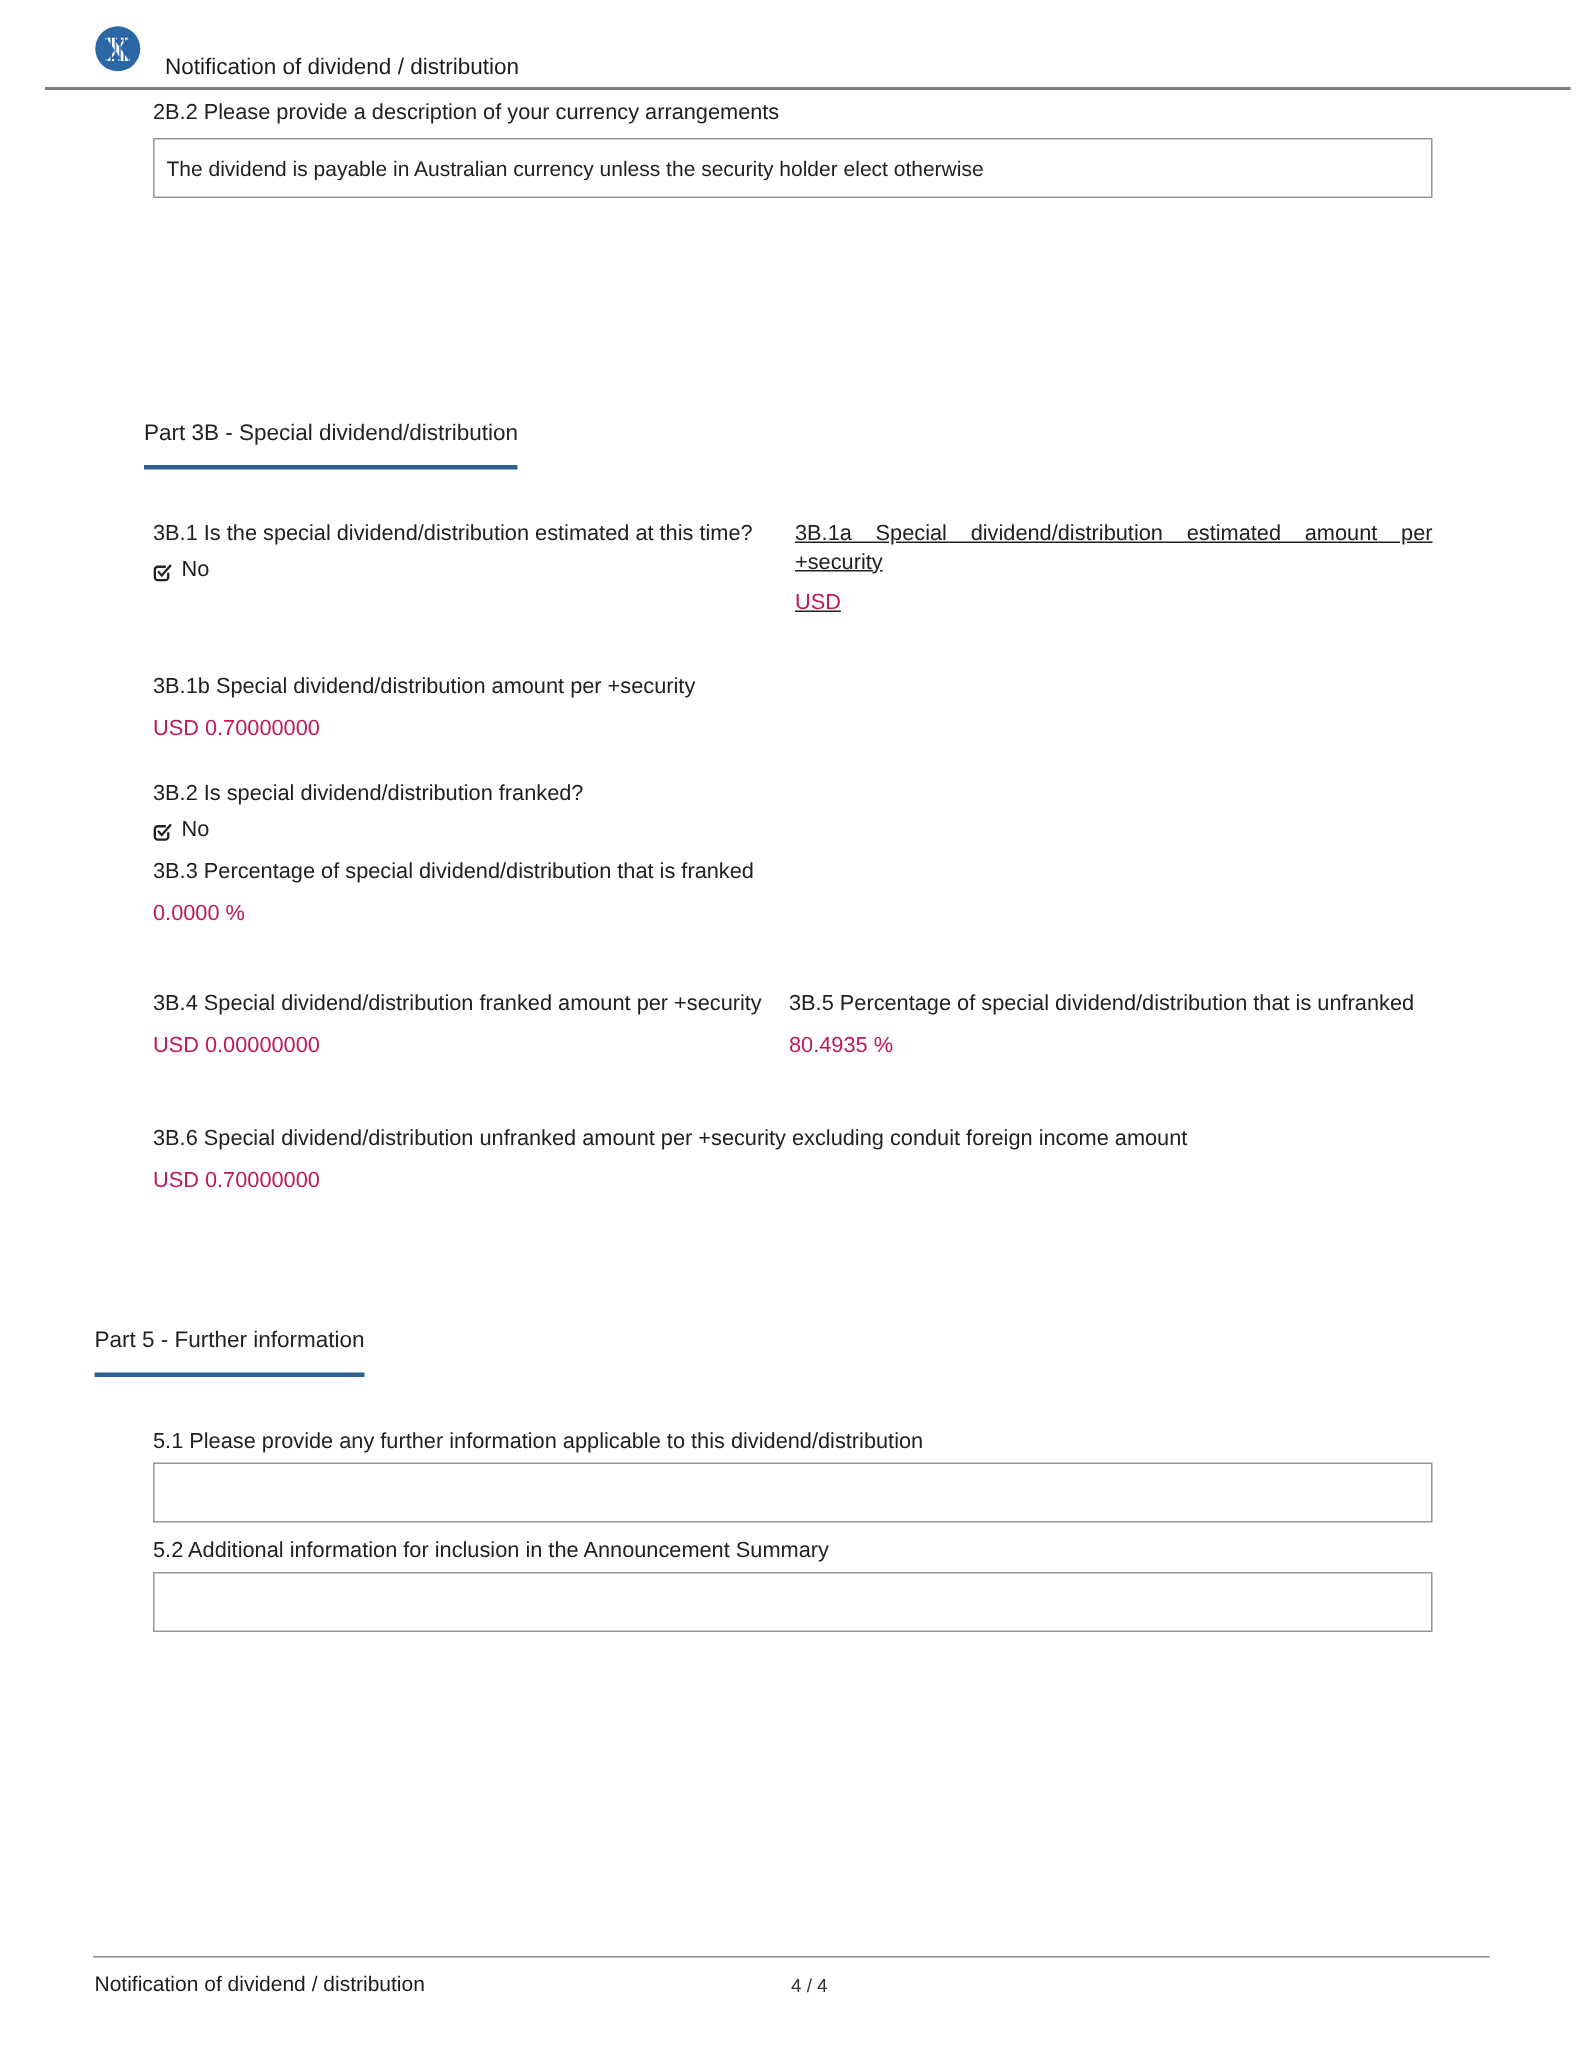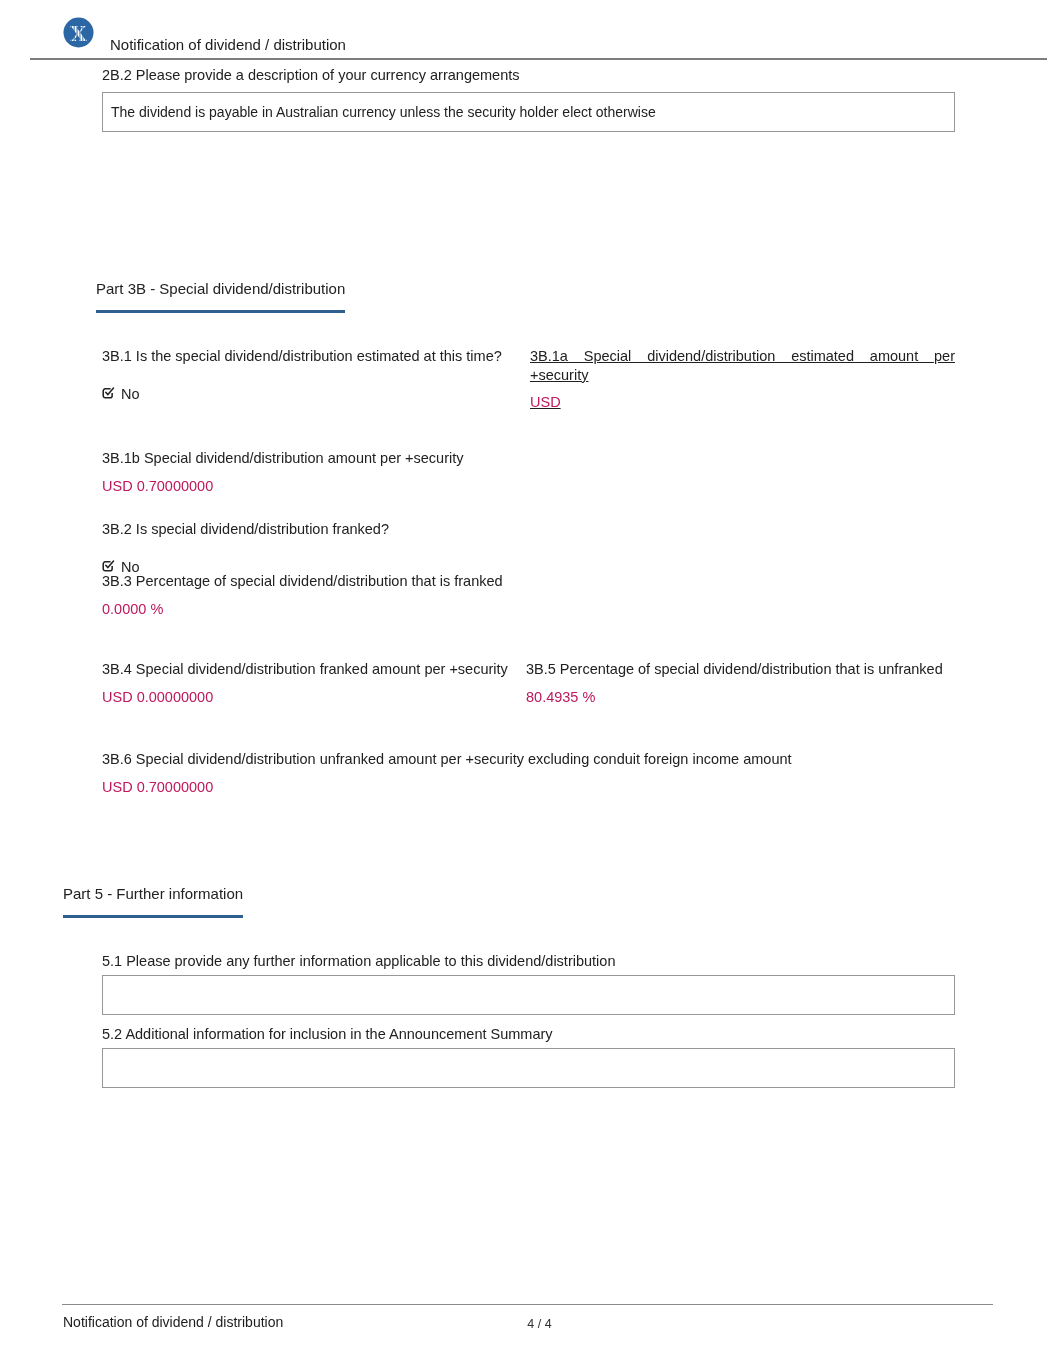--- a/index.html
+++ b/index.html
@@ -45,23 +45,23 @@
   }
   .q-label.nojust { text-align: left; }
   .q-value {
     font-size: 14.5px;
     line-height: 18px;
     color: #be185d;
     margin-top: 9px;
   }
   .answer-row {
     display: flex;
-    align-items: flex-start;
+    align-items: flex-end;
     gap: 6px;
-    margin-top: 20px;
+    margin-top: 6px;
     font-size: 14.5px;
     color: #212121;
   }
   .checkbox-icon { display: inline-block; width: 13px; height: 13px; }
 
   .text-field {
     display: block;
     width: 853px;
     height: 40px;
     border: 1px solid #979797;

